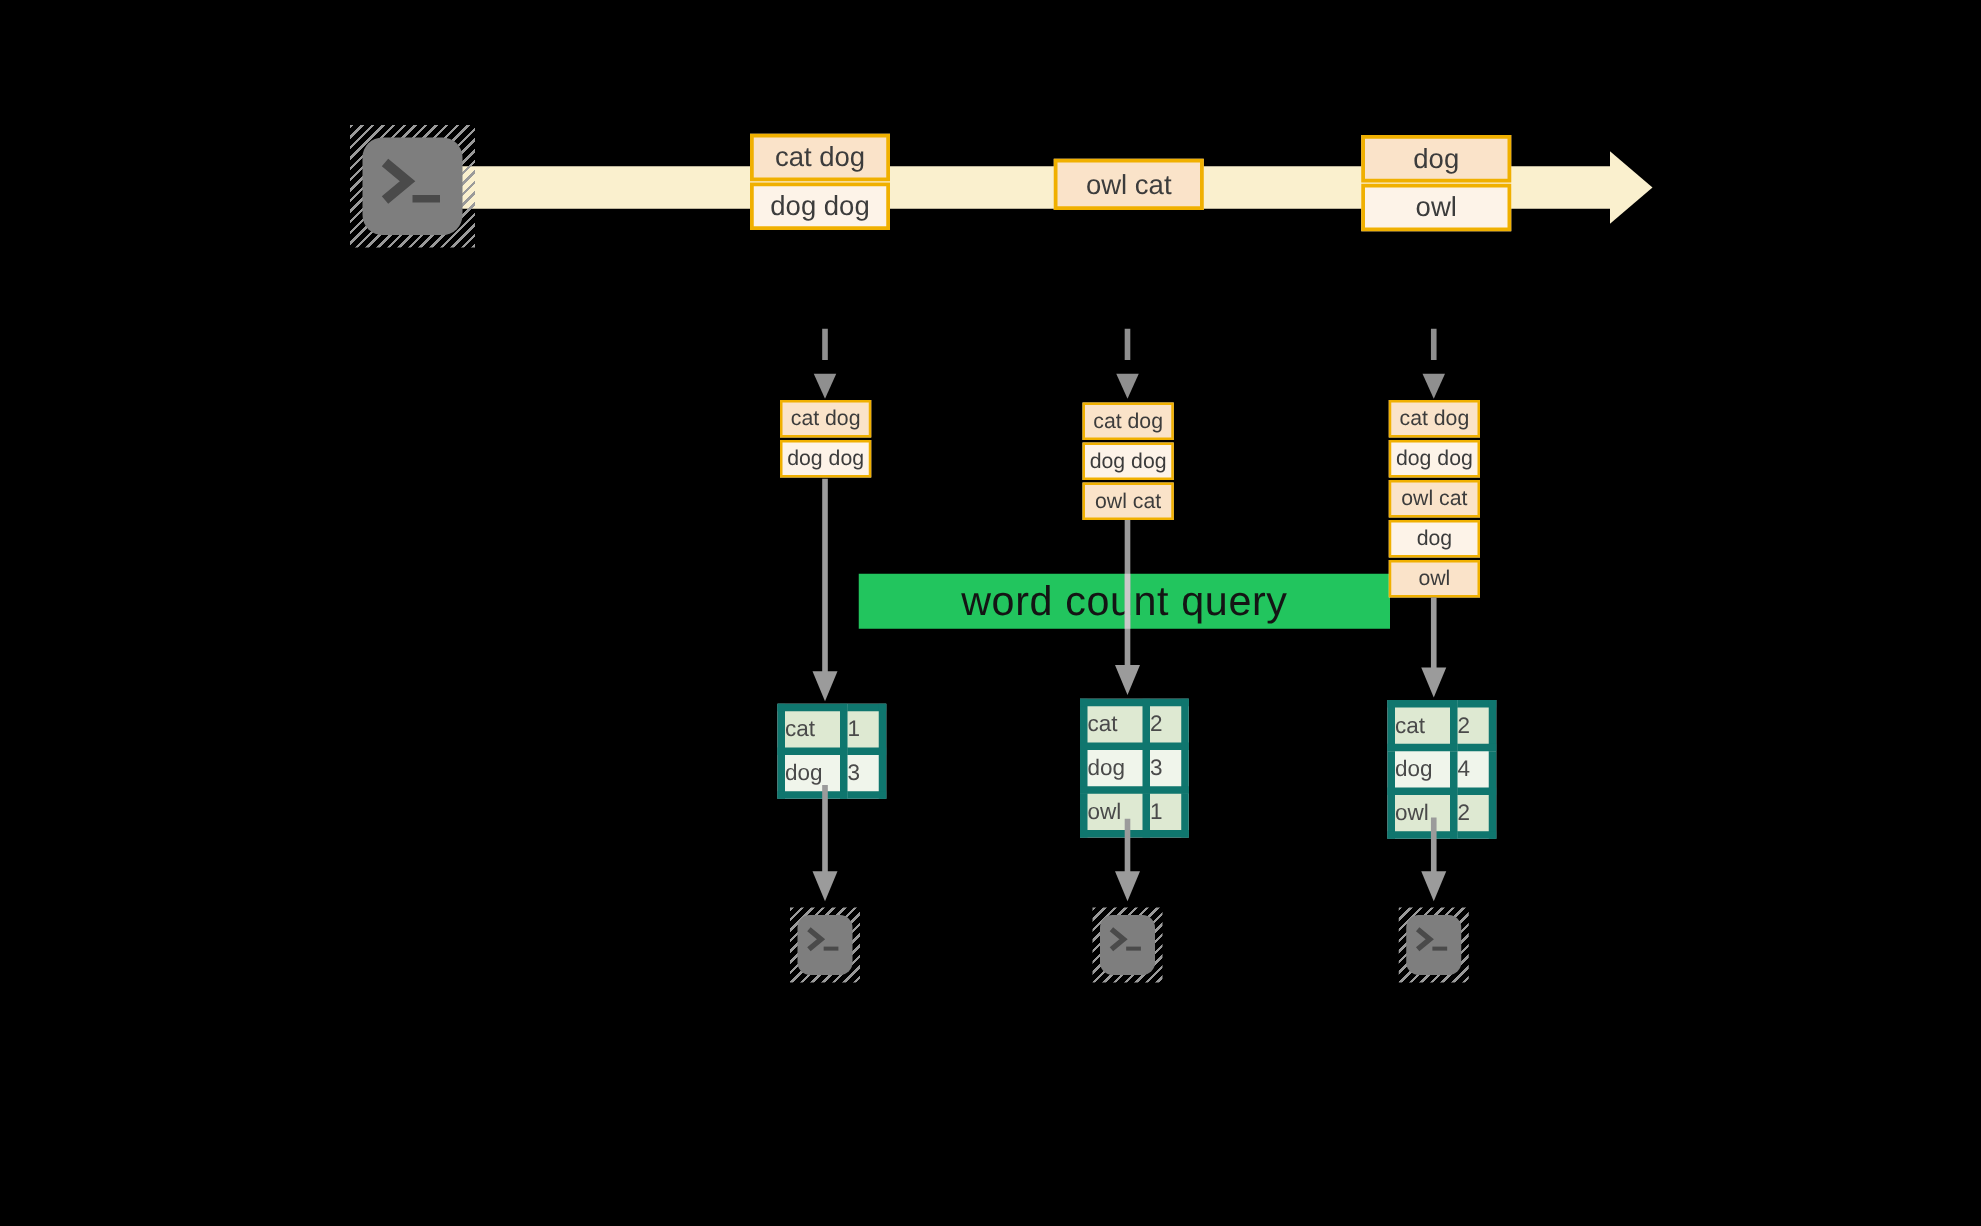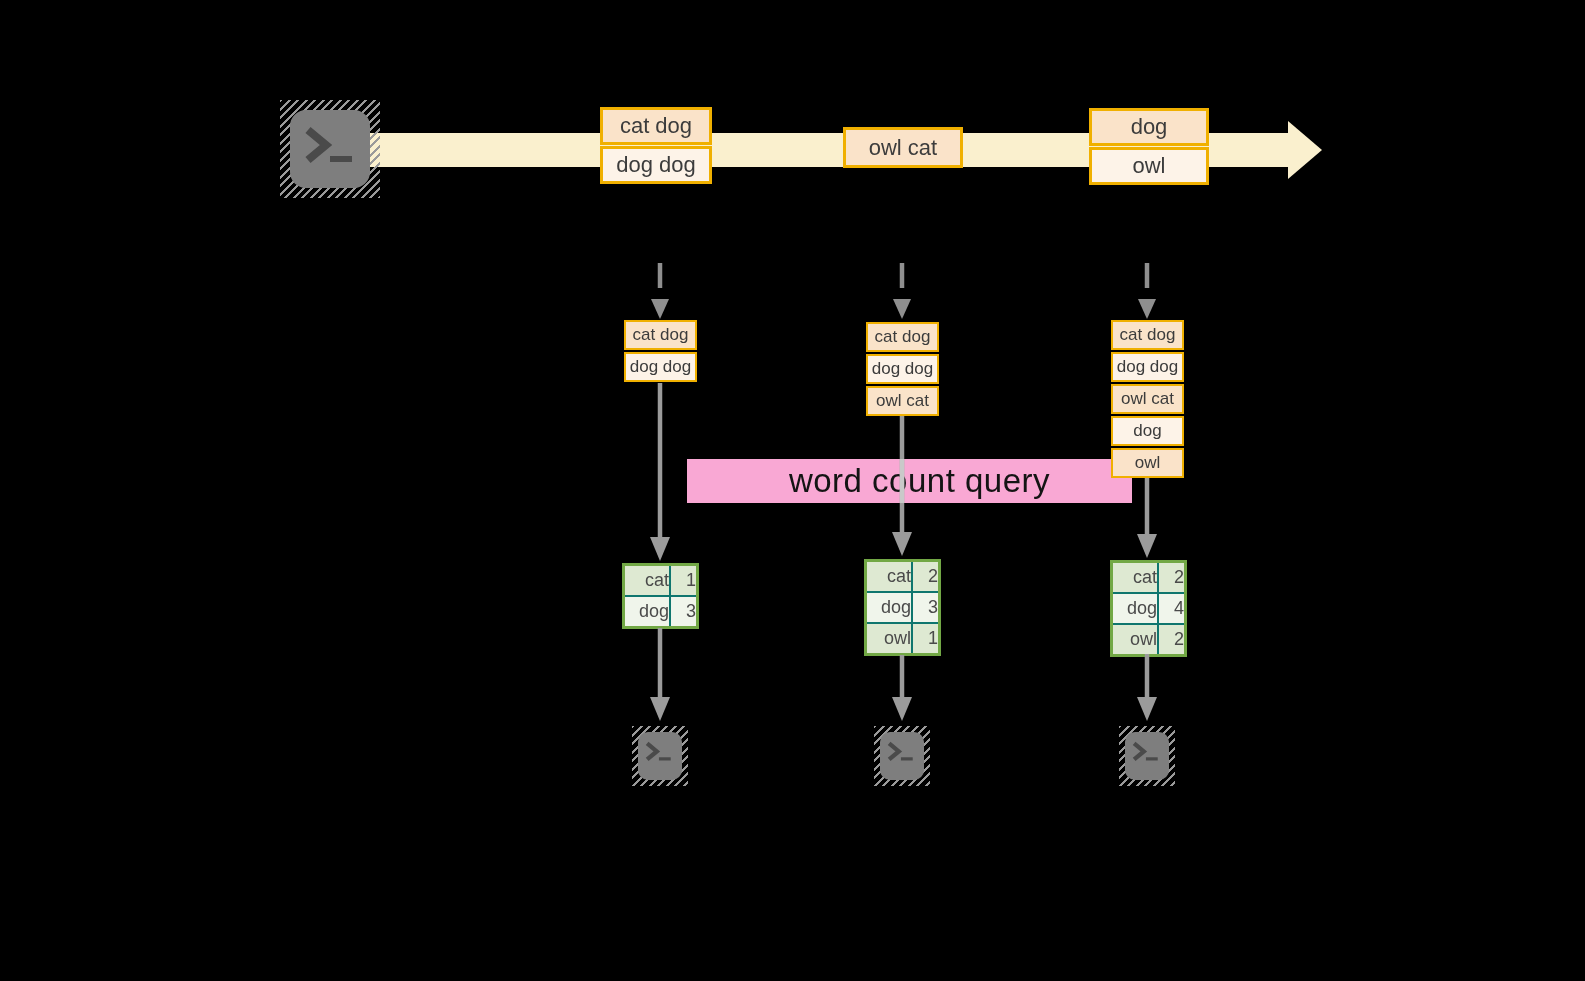--- a/index.html
+++ b/index.html
@@ -23,28 +23,28 @@
   
   .batch{position:absolute;display:flex;flex-direction:column;gap:1px;z-index:2;}
   .ocell{box-sizing:border-box;border:3px solid #F0B000;display:flex;align-items:center;justify-content:center;}
   .fill-a{background:#FAE3C9;}
   .fill-b{background:#FDF3E8;text-align:center;}
   .batch .ocell{height:38px;font-size:22px;}
   .stack{position:absolute;display:flex;flex-direction:column;gap:2px;z-index:3;}
   .stack .ocell{width:73px;height:30px;border-width:2.5px;font-size:17px;}
 
   
-  .query{position:absolute;left:687px;top:459px;width:425px;height:44px;background:#f9a8d4;z-index:2;
+  .query{position:absolute;left:687px;top:459px;width:425px;height:44px;background:#22c55e;z-index:2;
          display:flex;align-items:center;justify-content:center;
-         font-size:33px;font-weight:300;color:#141414;letter-spacing:0.5px;padding-left:20px;}
+         font-size:33px;font-weight:300;color:#141414;letter-spacing:0.5px;}
 
   
   .gtable{position:absolute;border-collapse:collapse;z-index:2;background:#fff;}
   .gtable{border:3px solid #72A845;}
-  .gtable td{border:2px solid #0f766e;text-align:right;font-size:18px;color:#4a4a4a;
+  .gtable td{border:6px solid #0f766e;text-align:left;font-size:18px;color:#4a4a4a;
              height:29px;padding:0;}
   .gtable td.w{width:44px;}
   .gtable td.v{width:25px;}
   .r-a td{background:#DEE9D2;}
   .r-b td{background:#F0F5EB;}
 
   svg.arrow{position:absolute;z-index:3;overflow:visible;}
 </style>
 </head>
 <body>

